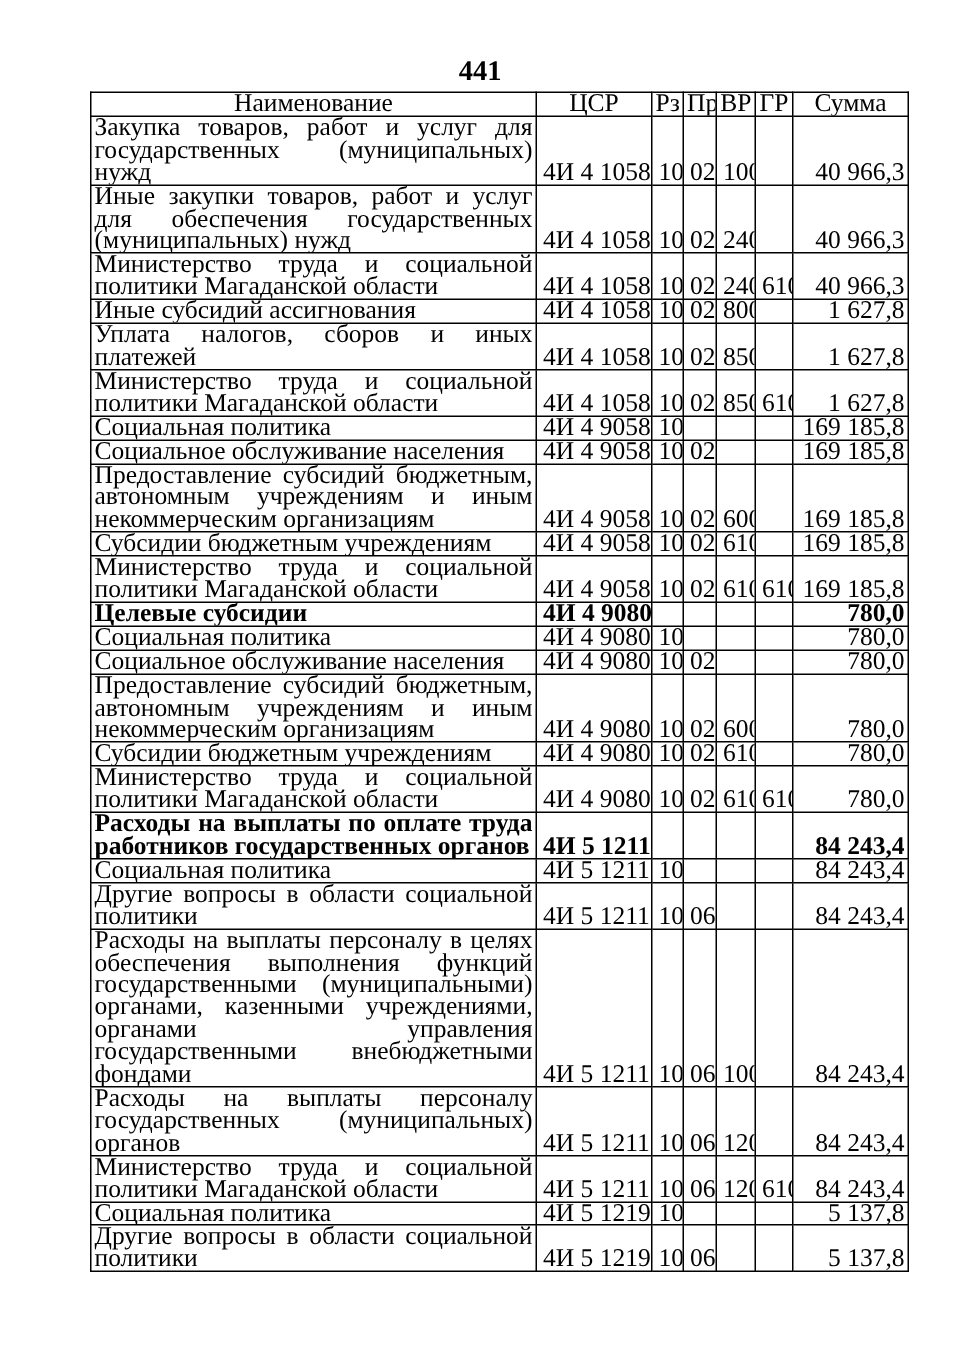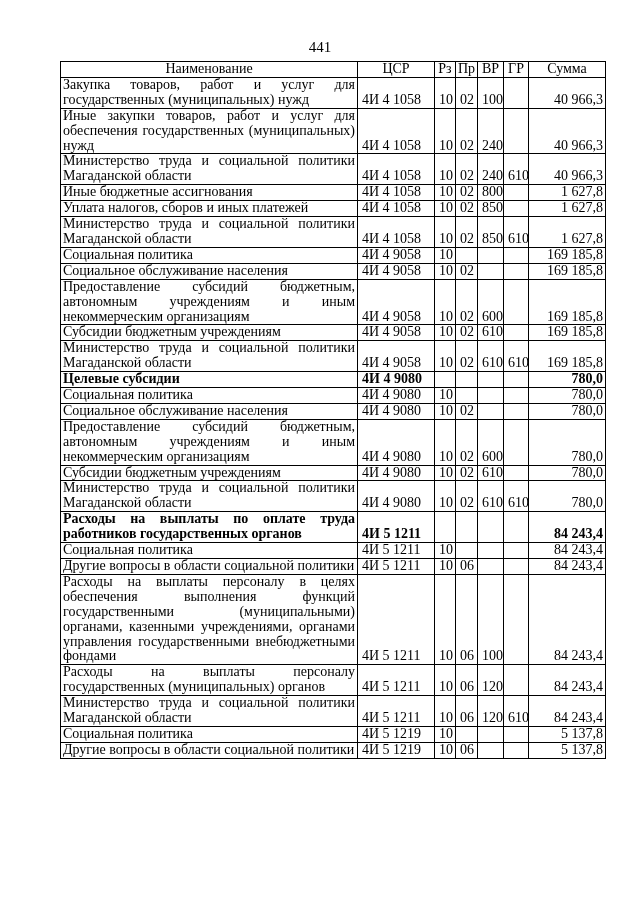--- a/index.html
+++ b/index.html
@@ -1,21 +1,21 @@
 <!DOCTYPE html>
 <html><head>
 <meta charset="utf-8">
 <style>
   html, body { margin: 0; padding: 0; background: #ffffff; }
   body { width: 640px; height: 905px; position: relative; overflow: hidden;
          font-family: "Liberation Serif", "DejaVu Serif", serif; color: #000; }
   .page-number { position: absolute; top: 40px; left: 0; width: 640px; text-align: center;
-                 font-size: 15px; line-height: 15px; }
+                 font-size: 19px; line-height: 15px; font-weight: bold; }
   table.budget { position: absolute; top: 61px; left: 60px; width: 545px;
-                 border-collapse: collapse; table-layout: fixed; font-size: 14px; line-height: 14.9px; }
+                 border-collapse: collapse; table-layout: fixed; font-size: 17px; line-height: 14.9px; }
   table.budget td, table.budget th { border: 1px solid #000; padding: 0 2px; vertical-align: bottom;
                  font-weight: normal; overflow: hidden; white-space: nowrap; }
   table.budget th { text-align: center; vertical-align: middle; height: 14px; }
   td.name { white-space: normal !important; text-align: justify; text-align-last: left; }
   td.c { text-align: left; padding-left: 4px !important; }
   td.num { text-align: right; }
   tr.bold td { font-weight: bold; }
   col.w-name { width: 297px; } col.w-csr { width: 77px; } col.w-rz { width: 21px; }
   col.w-pr { width: 22px; } col.w-vr { width: 26px; } col.w-gr { width: 25px; } col.w-sum { width: 77px; }
 </style>
@@ -67,21 +67,21 @@
       <tr>
         <td class="name">Министерство труда и социальной политики Магаданской области</td>
         <td class="c">4И 4 1058</td>
         <td class="c">10</td>
         <td class="c">02</td>
         <td class="c">240</td>
         <td class="c">610</td>
         <td class="num">40 966,3</td>
       </tr>
       <tr>
-        <td class="name">Иные бюджетные ассигнования</td>
+        <td class="name">Иные субсидий ассигнования</td>
         <td class="c">4И 4 1058</td>
         <td class="c">10</td>
         <td class="c">02</td>
         <td class="c">800</td>
         <td class="c"></td>
         <td class="num">1 627,8</td>
       </tr>
       <tr>
         <td class="name">Уплата налогов, сборов и иных платежей</td>
         <td class="c">4И 4 1058</td>

